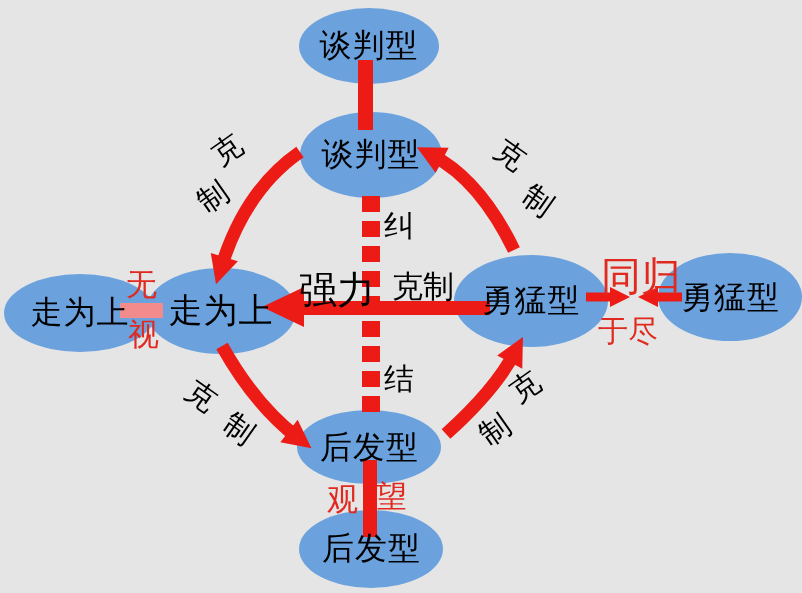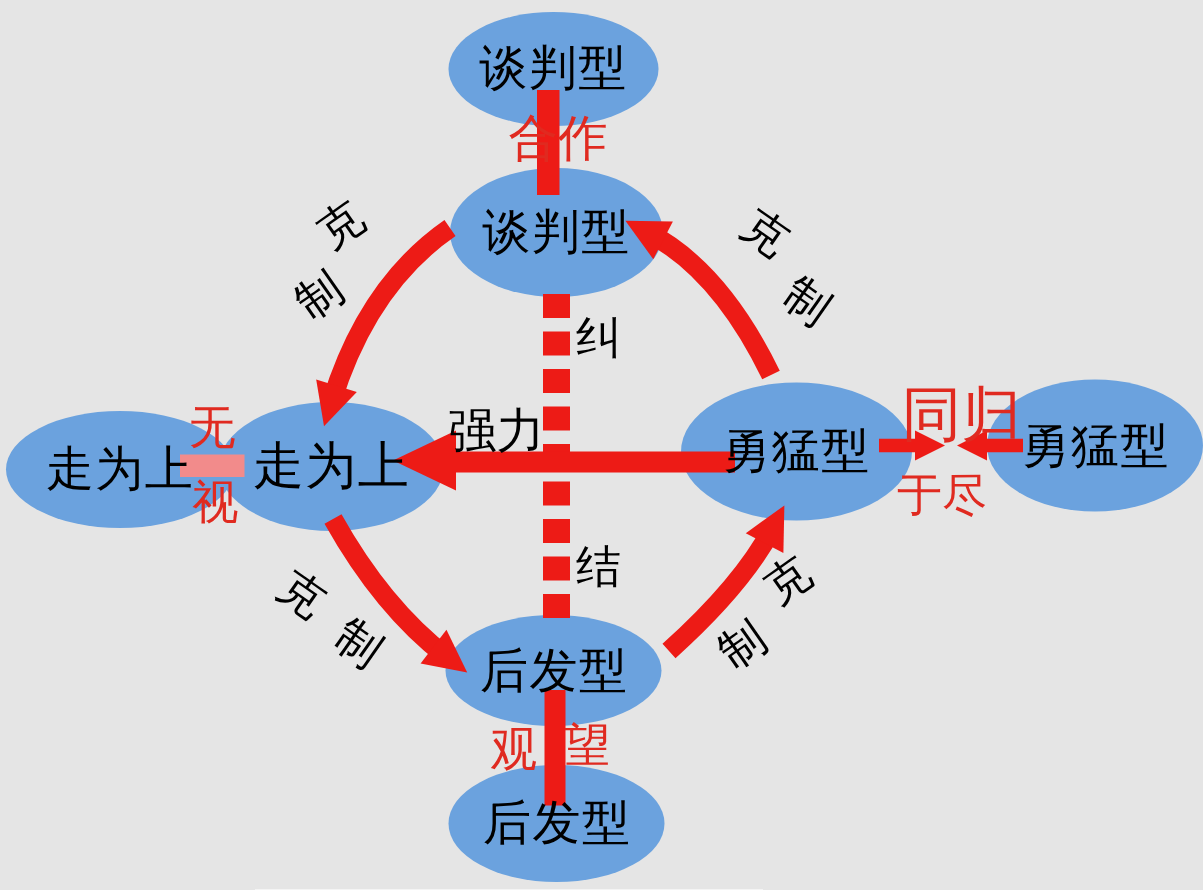--- a/index.html
+++ b/index.html
@@ -83,30 +83,30 @@
   <div class="node-label" style="left:658px;top:253px;width:145px;height:89px;">
       <span>勇猛型</span>
     </div>
   <div class="node-label" style="left:297px;top:410px;width:145px;height:75px;">
       <span>后发型</span>
     </div>
   <div class="node-label" style="left:299px;top:510px;width:145px;height:78px;">
       <span>后发型</span>
     </div>
 
-  <div class="lbl red" style="left:339px;top:77px;font-size:33px;">合作</div>
   <div class="lbl red" style="left:126px;top:269px;font-size:31px;">无</div>
   <div class="lbl red" style="left:128px;top:319px;font-size:31px;">视</div>
   <div class="lbl red" style="left:601px;top:257px;font-size:40px;">同归</div>
   <div class="lbl red" style="left:598px;top:316px;font-size:30px;">于尽</div>
   <div class="lbl red" style="left:327px;top:484px;font-size:31px;">观</div>
   <div class="lbl red" style="left:376px;top:481px;font-size:31px;">望</div>
   <div class="lbl" style="left:384px;top:211px;font-size:30px;">纠</div>
   <div class="lbl" style="left:384px;top:364px;font-size:30px;">结</div>
-  <div class="lbl" style="left:299px;top:271px;font-size:32px;">强力</div>
+  <div class="lbl" style="left:299px;top:271px;font-size:38px;">强力</div>
+  <div class="lbl" style="left:392px;top:271px;font-size:31px;">克制</div>
 
   <div class="arc-char" style="left:209px;top:132px;transform:rotate(-35deg);">克</div>
   <div class="arc-char" style="left:195px;top:179px;transform:rotate(-35deg);">制</div>
   <div class="arc-char" style="left:492px;top:137px;transform:rotate(35deg);">克</div>
   <div class="arc-char" style="left:520px;top:183px;transform:rotate(35deg);">制</div>
   <div class="arc-char" style="left:183px;top:378px;transform:rotate(35deg);">克</div>
   <div class="arc-char" style="left:221px;top:411px;transform:rotate(35deg);">制</div>
   <div class="arc-char" style="left:507px;top:369px;transform:rotate(-35deg);">克</div>
   <div class="arc-char" style="left:477px;top:412px;transform:rotate(-35deg);">制</div>
 

